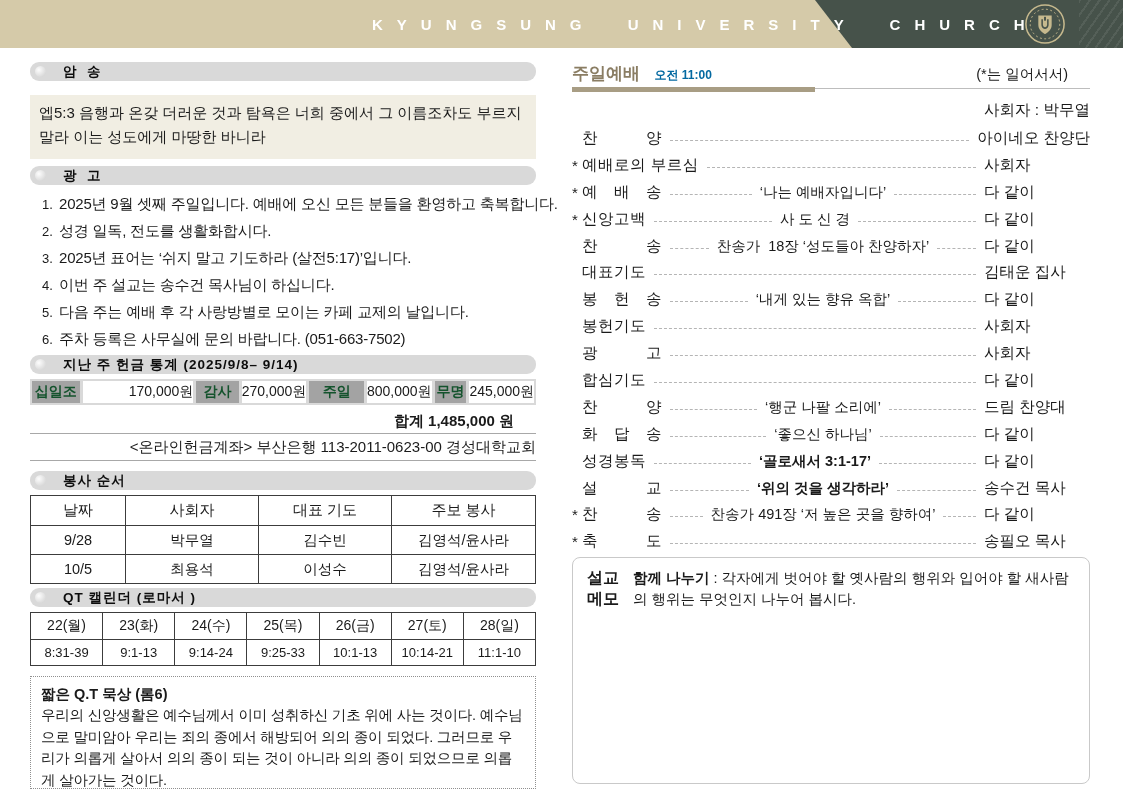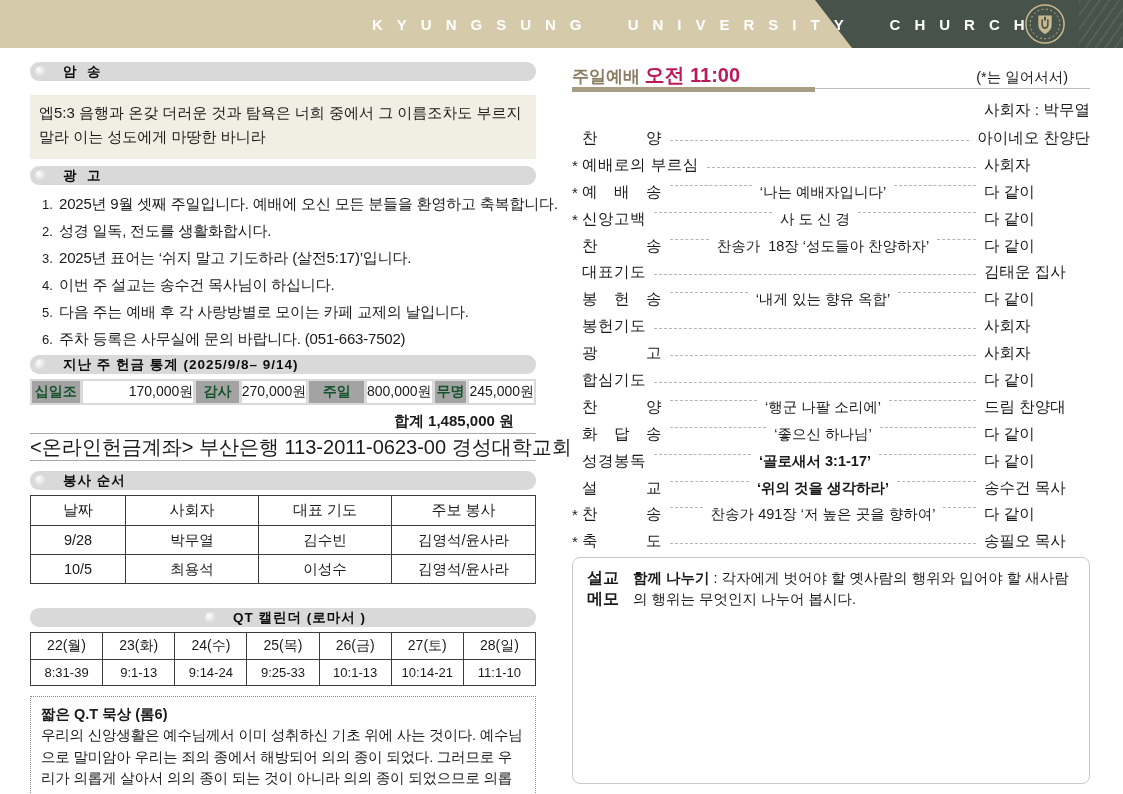--- a/index.html
+++ b/index.html
@@ -37,55 +37,55 @@
   .ann-text { letter-spacing:-0.2px; }
 
   .offering-strip { margin-top:5px; display:flex; gap:3px; background:#d9d9d9; padding:2px; height:26px; }
   .off-cell { display:flex; align-items:center; justify-content:center; font-size:14px; white-space:nowrap; }
   .off-label { background:#a3a3a3; font-weight:bold; color:#14532d; }
   .off-value { background:#ffffff; }
 
   .total-line { margin-top:7px; text-align:right; padding-right:22px; font-weight:bold; font-size:15px; height:21px; }
   hr.thin { border:none; border-top:1px solid #a8a8a8; margin:0; }
   .hr1 { margin-top:9px; }
-  .account-line { text-align:right; font-size:20px; line-height:26px; white-space:nowrap; }
+  .account-line { text-align:right; font-size:15px; line-height:26px; white-space:nowrap; }
 
   table.grid { width:100%; border-collapse:collapse; table-layout:fixed; }
   table.grid td, table.grid th { border:1px solid #3c3c3c; text-align:center; font-weight:normal; }
   .duty-table { margin-top:5px;padding-left:34px; }
   .duty-table th { height:30px; font-size:15px; }
   .duty-table td { height:29px; font-size:14.5px; }
   .qt-table { margin-top:5px; }
   .qt-table th { height:27px; font-size:14px; }
   .qt-table td { height:26px; font-size:13px; }
 
   .bar-ann { margin-top:7px; }
   .bar-off { margin-top:2px; }
   .bar-duty { margin-top:10px; }
-  .bar-qt { margin-top:24px;justify-content:center; }
+  .bar-qt { margin-top:4px; }
 
   .qt-box { margin-top:10px; border:1px dotted #8f8f8f; padding:6px 10px; height:113px; }
   .qt-box-title { font-weight:bold; font-size:14.5px; line-height:22px; }
   .qt-box-text { font-size:14.5px; line-height:21.5px; letter-spacing:-0.2px; }
 
   
   .svc-head { display:flex; justify-content:space-between; align-items:baseline; height:24px; }
   .svc-title { font-size:17px; font-weight:bold; color:#8a7d63; }
-  .svc-time { font-size:20px; font-weight:bold; color:#be185d; }
+  .svc-time { font-size:12px; font-weight:bold; color:#0369a1; margin-left:10px; }
   .svc-note { font-size:14.5px; padding-right:22px; }
   .svc-rule { position:relative; border-bottom:1px solid #bdbdbd; height:3px; }
   .svc-rule::after { content:''; position:absolute; left:0; top:1px; width:47%; height:5px; background:#a89d84; }
 
   .presider { margin-top:11px; height:22px; font-size:15.5px; padding-left:412px; white-space:nowrap; }
 
   .w-rows { margin-top:3px; }
   .w-row { display:flex; align-items:center; height:26.9px; font-size:15.5px; }
   .w-star { flex:0 0 10px; font-size:15px; }
   .w-label { white-space:pre; letter-spacing:0.5px; }
-  .w-mid { flex:1; display:flex; min-width:16px; }
+  .w-mid { flex:1; display:flex; align-items:center; min-width:16px; }
   .leader { flex:1; border-top:1px dashed #b5b5b5; margin:0 8px; position:relative; top:2px; }
   .w-midtext { font-size:14.5px; white-space:pre; }
   .w-midtext.bold { font-weight:bold; }
   .w-midtext:empty { display:none; }
   .w-midtext:empty + .leader { display:none; }
   .w-right { flex:0 0 106px; white-space:nowrap; }
 
   .memo-box { margin-top:2px; border:1px solid #c9c9c9; border-radius:8px; height:227px;
     padding:10px 14px 12px 14px; display:flex; flex-direction:row; justify-content:flex-end; }
   .memo-title { font-weight:bold; font-size:16px; }

